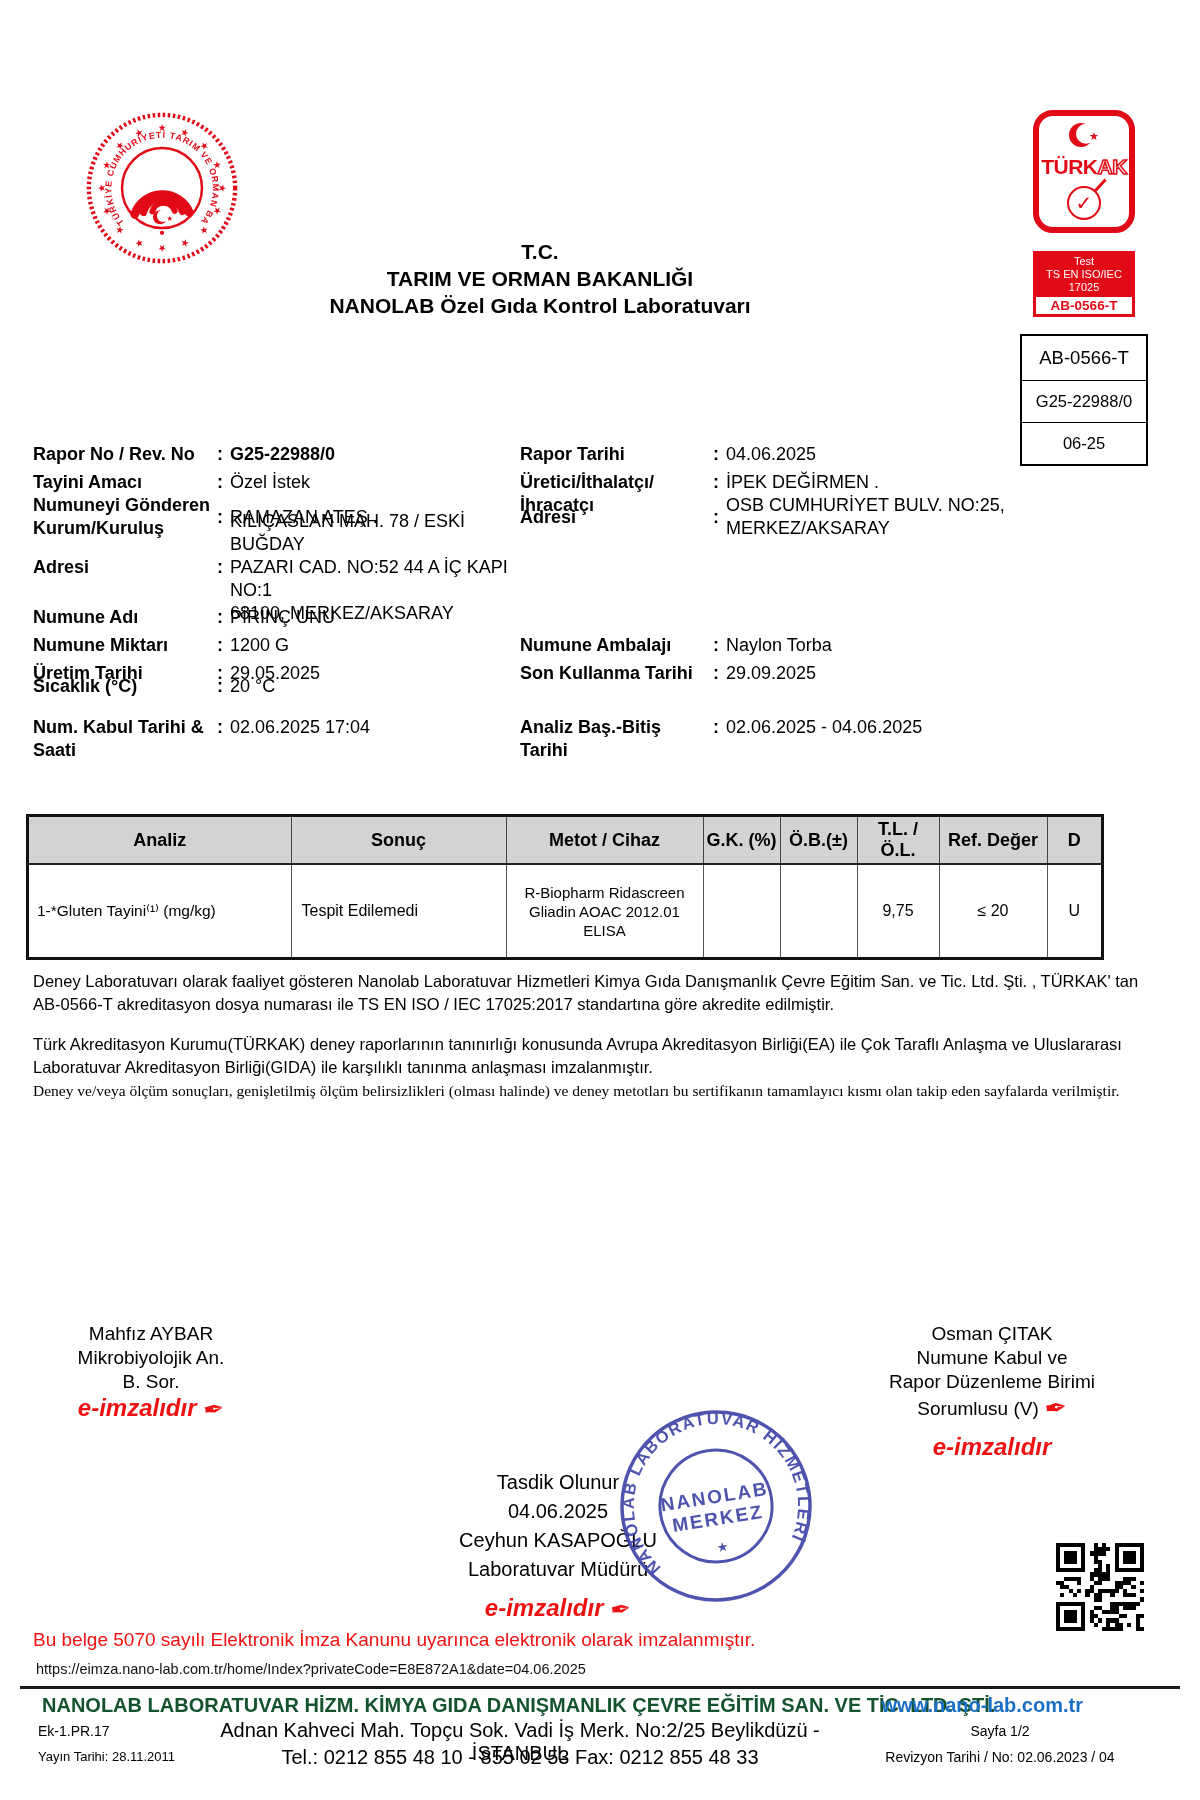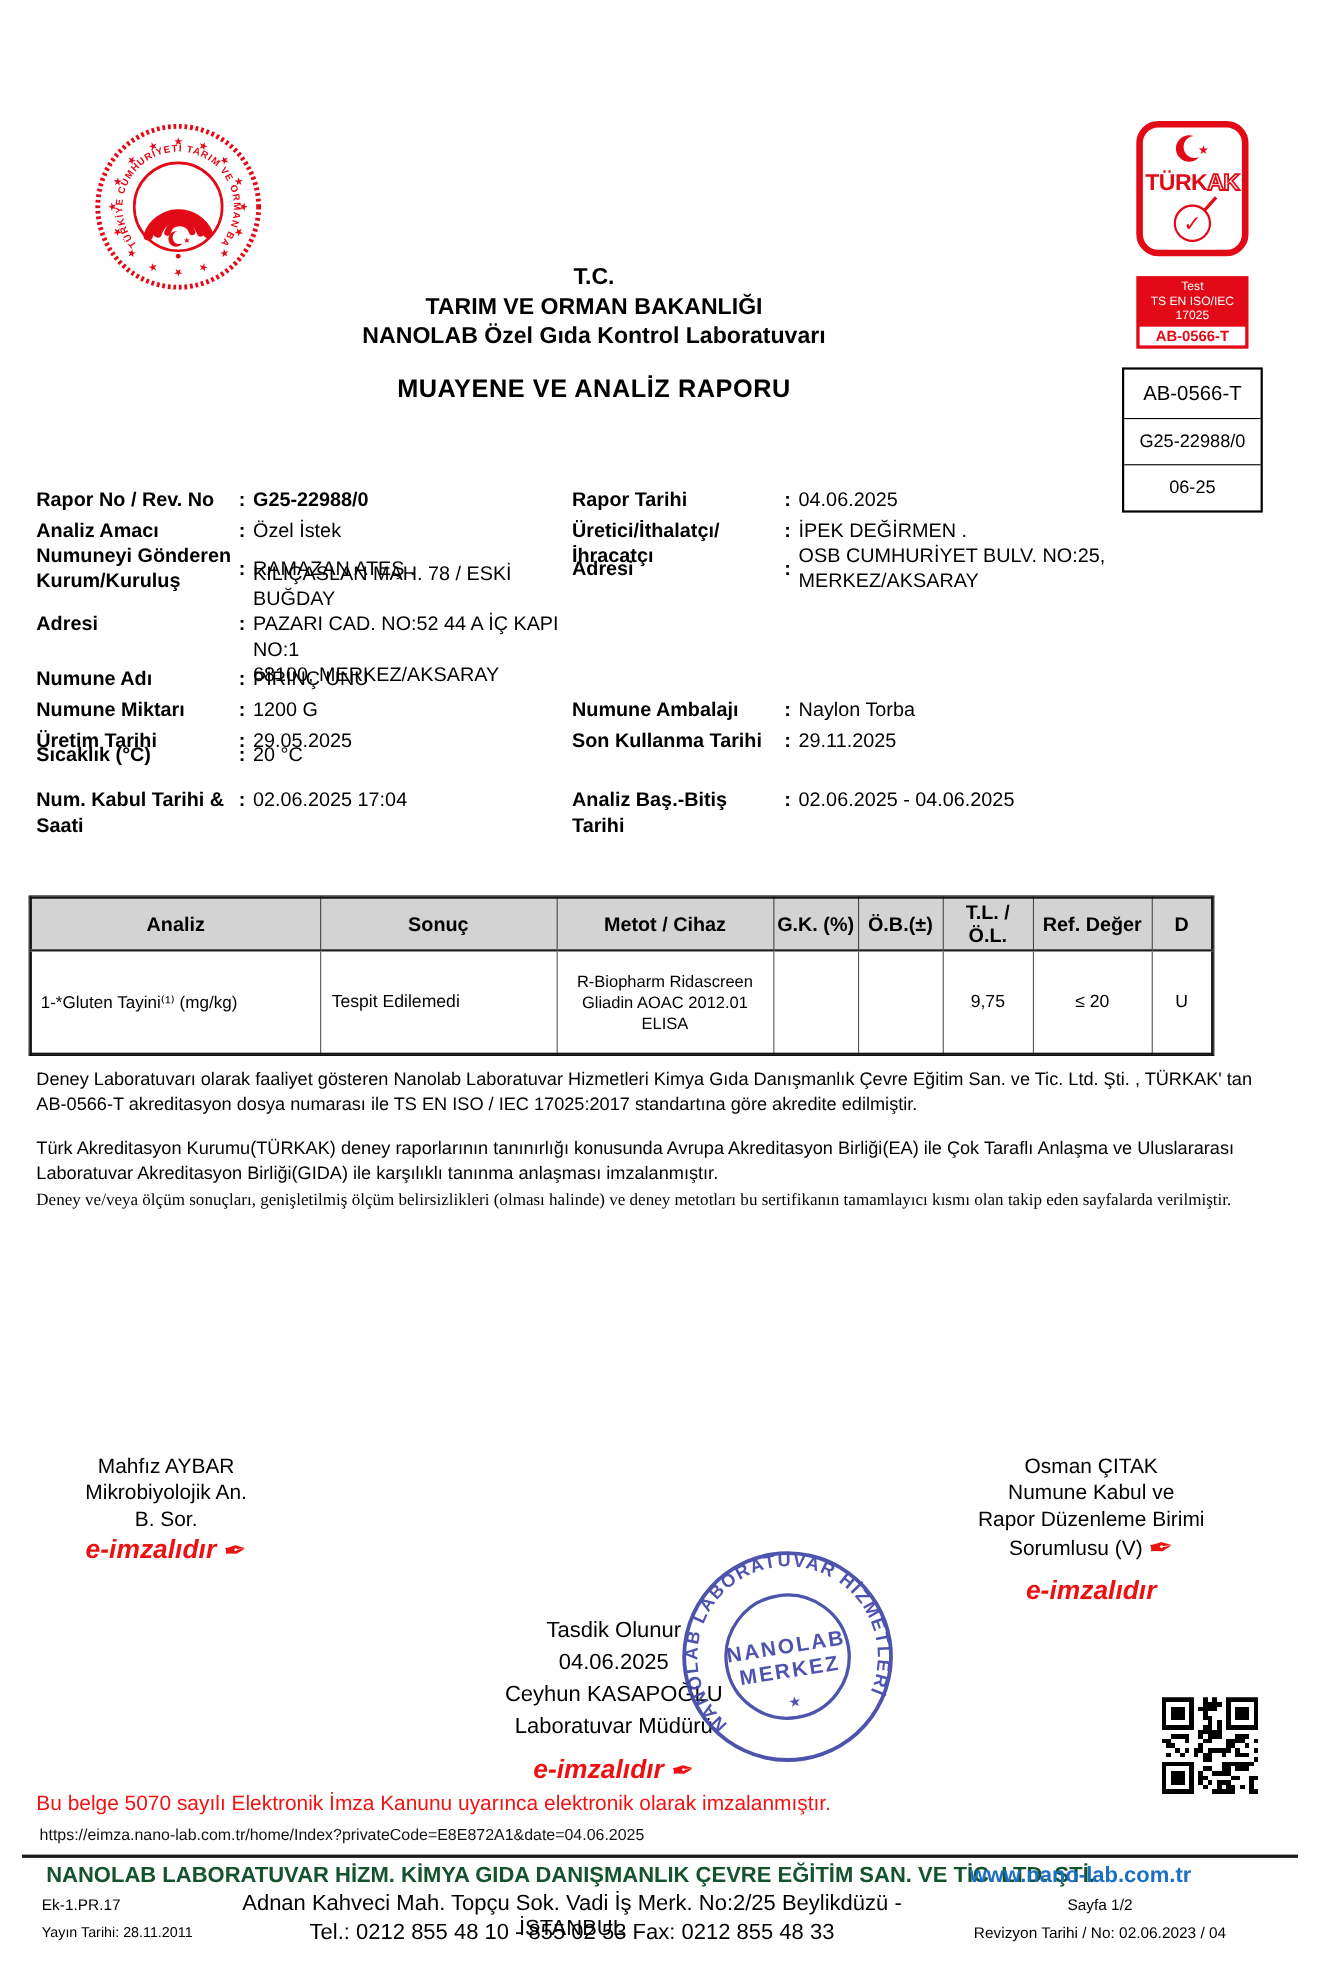--- a/index.html
+++ b/index.html
@@ -129,21 +129,20 @@
       <circle cx="78" cy="110" r="7.2" fill="#e30a17"></circle>
       <circle cx="81" cy="108.6" r="6.2" fill="#ffffff"></circle>
       <text x="88" y="113.5" font-size="7.5" fill="#e30a17" text-anchor="middle" font-family="DejaVu Sans, sans-serif">★</text>
     </svg>
   </div>
 
   <div class="head-center">
     <div class="h-line">T.C.</div>
     <div class="h-line">TARIM VE ORMAN BAKANLIĞI</div>
     <div class="h-line">NANOLAB Özel Gıda Kontrol Laboratuvarı</div>
-    <div class="report-title">MUAYENE VE ANALİZ RAPORU</div>
   </div>
 
   <div class="turkak-col">
     <div class="tk-box">
       <svg viewBox="0 0 40 26" width="40" height="26">
         <circle cx="17" cy="13" r="12" fill="#e30a17"></circle>
         <circle cx="22" cy="11.7" r="10" fill="#ffffff"></circle>
         <text x="30" y="18" font-size="11" fill="#e30a17" text-anchor="middle" font-family="DejaVu Sans, sans-serif">★</text>
       </svg>
       <div class="tk-name">
@@ -166,21 +165,21 @@
   </div>
 
   <div class="fields">
     <div class="fcol fcol-left">
       <div class="frow" style="top:0">
         <div class="flabel">Rapor No / Rev. No</div>
           <div class="fcolon"></div>
         <div class="fvalue bold">G25-22988/0</div>
       </div>
       <div class="frow" style="top:28px">
-        <div class="flabel">Analiz Amacı</div>
+        <div class="flabel">Tayini Amacı</div>
           <div class="fcolon"></div>
         <div class="fvalue">Özel İstek</div>
       </div>
       <div class="frow vcenter" style="top:50px;height:48px">
         <div class="flabel">Numuneyi Gönderen
 Kurum/Kuruluş</div>
           <div class="fcolon"></div>
         <div class="fvalue">RAMAZAN ATEŞ .</div>
       </div>
       <div class="frow vcenter" style="top:88px;height:72px">
@@ -234,21 +233,21 @@
 MERKEZ/AKSARAY</div>
       </div>
       <div class="frow" style="top:191px">
         <div class="flabel">Numune Ambalajı</div>
           <div class="fcolon"></div>
         <div class="fvalue">Naylon Torba</div>
       </div>
       <div class="frow" style="top:219px">
         <div class="flabel">Son Kullanma Tarihi</div>
           <div class="fcolon"></div>
-        <div class="fvalue">29.11.2025</div>
+        <div class="fvalue">29.09.2025</div>
       </div>
       <div class="frow" style="top:273px">
         <div class="flabel">Analiz Baş.-Bitiş Tarihi</div>
           <div class="fcolon"></div>
         <div class="fvalue">02.06.2025 - 04.06.2025</div>
       </div>
     </div>
   </div>
 
   <table class="rtable">

